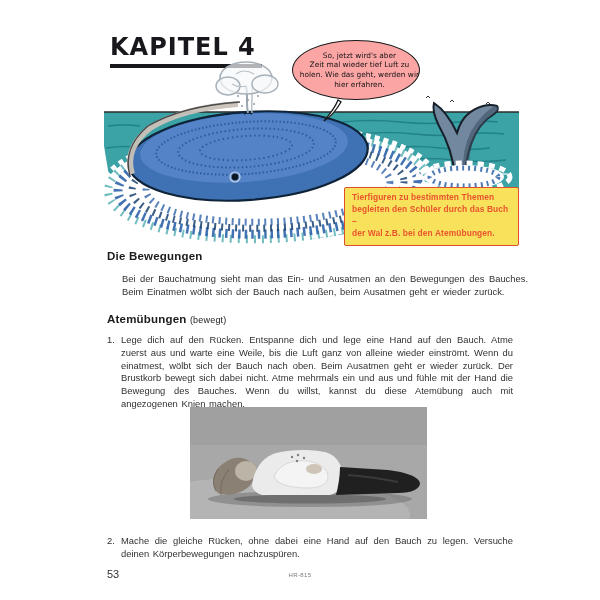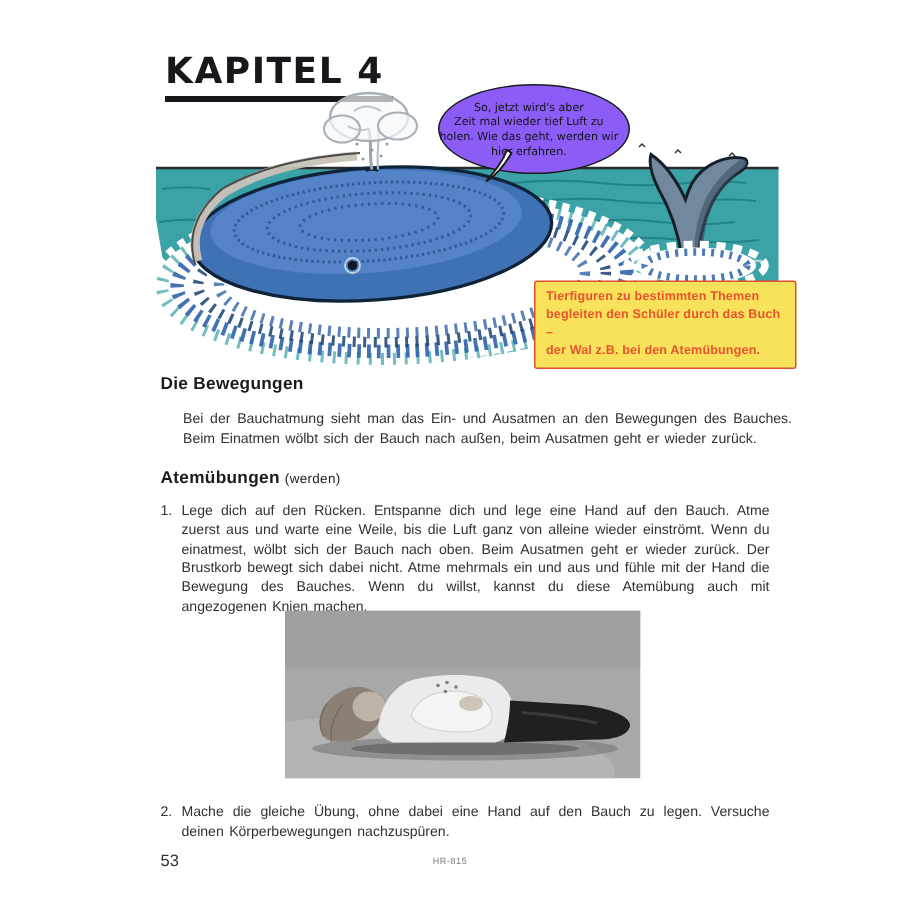--- a/index.html
+++ b/index.html
@@ -9,29 +9,29 @@
   
   .chapter-title{position:absolute;left:110px;top:33px;
     font-family:"DejaVu Sans",sans-serif;font-weight:800;font-size:24px;
     letter-spacing:1px;color:#17171c;border-bottom:4px solid #17171c;
     padding:0 6px 3px 0;display:inline-block;}
 
   
   .illu{position:absolute;left:98px;top:56px;width:424px;height:190px;}
 
   
-  .bubble{position:absolute;left:292px;top:56px;width:126px;height:58px;
-    background:#8b5cf6;border:1.6px solid #1a1a1a;border-radius:50%;
-    display:flex;align-items:center;justify-content:flex-start;z-index:5;}
+  .bubble{position:absolute;left:292px;top:40px;width:126px;height:58px;
+    background:#fca5a5;border:1.6px solid #1a1a1a;border-radius:50%;
+    display:flex;align-items:center;justify-content:flex-end;z-index:5;}
   .bubble-text{font-family:"DejaVu Sans",sans-serif;font-size:7.4px;line-height:1.3;
     text-align:center;white-space:pre-line;color:#141414;}
   .bubble-tail{position:absolute;left:322px;top:99px;z-index:6;}
 
   
-  .callout{position:absolute;left:356px;top:187px;width:160px;
+  .callout{position:absolute;left:344px;top:187px;width:160px;
     background:#f8e25c;border:1.8px solid #df4f2b;border-radius:2px;
     padding:4px 6px 5px 7px;z-index:7;}
   .callout-text{font-size:8.4px;line-height:1.42;font-weight:600;
     color:#e8542e;white-space:pre-line;letter-spacing:0.1px;}
 
   
   .h-section{position:absolute;left:107px;width:406px;font-weight:700;
     font-size:11.5px;color:#1b1b1b;letter-spacing:0.2px;}
   .h-suffix{font-weight:400;font-size:9px;color:#1b1b1b;}
   .body-par{position:absolute;left:122px;width:406px;font-size:9.4px;
@@ -144,21 +144,21 @@
     <div class="callout-text">Tierfiguren zu bestimmten Themen
 begleiten den Schüler durch das Buch –
 der Wal z.B. bei den Atemübungen.</div>
   </div>
 
   <div class="h-section" style="top:250px;">Die Bewegungen</div>
   <div class="body-par" style="top:272px;">Bei der Bauchatmung sieht man das Ein- und Ausatmen an den Bewegungen des Bauches. Beim Einatmen wölbt sich der Bauch nach außen, beim Ausatmen geht er wieder zurück.</div>
 
   <div class="h-section" style="top:313px;">
     <span>Atemübungen</span>
-    <span class="h-suffix">(werden)</span>
+    <span class="h-suffix">(bewegt)</span>
   </div>
 
   <div class="list-item" style="top:334px;">
     <span class="list-num">1.</span>
     <span class="list-text">Lege dich auf den Rücken. Entspanne dich und lege eine Hand auf den Bauch. Atme zuerst aus und warte eine Weile, bis die Luft ganz von alleine wieder einströmt. Wenn du einatmest, wölbt sich der Bauch nach oben. Beim Ausatmen geht er wieder zurück. Der Brustkorb bewegt sich dabei nicht. Atme mehrmals ein und aus und fühle mit der Hand die Bewegung des Bauches. Wenn du willst, kannst du diese Atemübung auch mit angezogenen Knien machen.</span>
   </div>
 
   <svg class="photo" viewBox="0 0 237 112" xmlns="http://www.w3.org/2000/svg">
     <rect width="237" height="112" fill="#a8a8a8"></rect>
     <rect width="237" height="38" fill="#9c9c9c" opacity="0.7"></rect>
@@ -179,19 +179,19 @@
           <circle cx="114" cy="51" r="1.2"></circle>
           <circle cx="107" cy="54" r="1.2"></circle>
       </g>
       <path d="M150,60 L198,63 C216,65 229,70 230,76 C230,82 222,86 208,86 L146,88 C148,80 150,70 150,60 Z" fill="#202020"></path>
       <path d="M158,68 q26,2 50,7" stroke="#3a3a3a" stroke-width="2" fill="none"></path>
     </g>
   </svg>
 
   <div class="list-item" style="top:535px;">
     <span class="list-num">2.</span>
-    <span class="list-text">Mache die gleiche Übung, ohne dabei eine Hand auf den Bauch zu legen. Versuche deinen Körperbewegungen nachzuspüren.</span>
+    <span class="list-text">Mache die gleiche Rücken, ohne dabei eine Hand auf den Bauch zu legen. Versuche deinen Körperbewegungen nachzuspüren.</span>
   </div>
 
   <div class="page-number">53</div>
   <div class="footer-code">HR-815</div>
 
 </div>
 
 </body></html>

